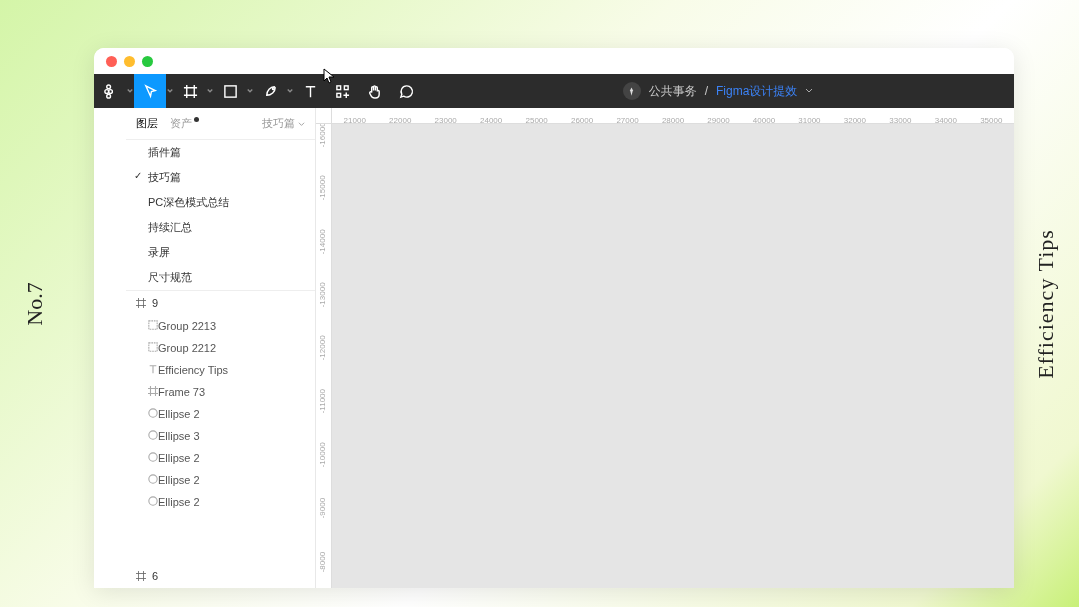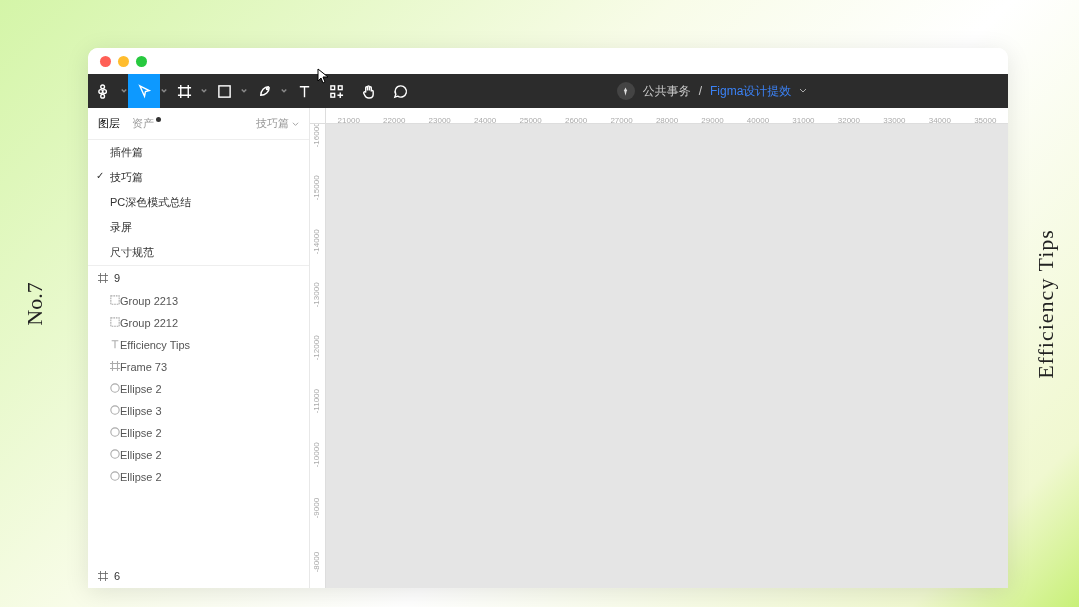--- a/index.html
+++ b/index.html
@@ -1,34 +1,34 @@
 <!DOCTYPE html>
 <html><head>
 <meta charset="utf-8">
 <style>
 * { margin:0; padding:0; box-sizing:border-box; }
 body { width:1079px; height:607px; background:linear-gradient(135deg,#d4f5a8 0%,#f8fce8 40%,#fff 60%,#f0f8d0 90%,#c8f078 100%); font-family:-apple-system,BlinkMacSystemFont,"Segoe UI",Arial,sans-serif; position:relative; overflow:hidden; }
 .side-right { position:absolute; right:20px; top:50%; transform:translateY(-50%) rotate(180deg); writing-mode:vertical-rl; font-family:Georgia,serif; font-size:22px; color:#222; letter-spacing:1px; }
 .side-left { position:absolute; left:22px; top:50%; transform:translateY(-50%) rotate(180deg); writing-mode:vertical-rl; font-family:Georgia,serif; font-size:22px; color:#222; }
-.window { position:absolute; left:88px; top:48px; width:920px; height:540px; background:#fff; border-radius:10px 10px 0 0; box-shadow:0 4px 24px rgba(0,0,0,.1); overflow:hidden; display:flex; flex-direction:column;justify-content:center; }
+.window { position:absolute; left:94px; top:48px; width:920px; height:540px; background:#fff; border-radius:10px 10px 0 0; box-shadow:0 4px 24px rgba(0,0,0,.1); overflow:hidden; display:flex; flex-direction:column;justify-content:center; }
 .titlebar { height:26px; background:#fff; display:flex; align-items:center; padding:0 12px; gap:7px; }
 .dot { width:11px; height:11px; border-radius:50%; }
 .dot.r{background:#ff5f56}.dot.y{background:#ffbd2e}.dot.g{background:#27c93f}
 .toolbar { height:34px; background:#2c2c2c; display:flex; align-items:center; color:#fff; }
 .tool { width:32px; height:34px; display:flex; align-items:center; justify-content:center; cursor:pointer; position:relative; }
 .tool.active{background:#0d99ff}
 .tool svg{width:15px;height:15px;fill:none;stroke:#fff;stroke-width:1.5}
 .chev{width:8px;height:34px;display:flex;align-items:center;justify-content:center}
 .chev svg{width:6px;height:6px;stroke:#888;stroke-width:2;fill:none}
 .tb-center{flex:1;display:flex;align-items:center;justify-content:center;gap:8px;font-size:12px;color:#ccc}
 .tb-center .proj{color:#3b82f6}
 .avatar-ico{width:18px;height:18px;border-radius:50%;background:#444;display:flex;align-items:center;justify-content:center}
 .avatar-ico svg{width:11px;height:11px;fill:#ddd;stroke:none}
 .body { flex:1; display:flex; overflow:hidden; }
-.sidebar { width:222px; background:#fff; border-right:1px solid #e8e8e8; display:flex; flex-direction:column; font-size:11px; color:#333; }
+.sidebar { width:222px; background:#fff; border-right:1px solid #e8e8e8; display:flex; flex-direction:column; font-size:11px; color:#333;padding-left:32px; }
 .tabs { display:flex; align-items:center; padding:6px 10px; border-bottom:1px solid #eee; }
 .tab{margin-right:12px;cursor:pointer;color:#999;padding:2px 0}
 .tab.active{color:#000;font-weight:500}
 .asset-dot{width:5px;height:5px;background:#333;border-radius:50%;display:inline-block;margin-left:2px;vertical-align:super}
 .tabs-right{margin-left:auto;color:#999;cursor:pointer}
 .pages-hd{display:flex;align-items:center;padding:8px 10px 6px;font-size:11px}
 .pages-hd .plus{margin-left:auto;font-size:16px;color:#666;cursor:pointer;line-height:1}
 .page{padding:5px 10px 5px 22px;cursor:pointer;position:relative;font-size:11px;color:#333}
 .page.sel::before{content:"✓";position:absolute;left:8px;font-size:10px}
 .pages { border-bottom:1px solid #eee;}
@@ -159,20 +159,21 @@
         <span class="tab"><span>资产</span><span class="asset-dot"></span></span>
         <span class="tabs-right"><span>技巧篇</span> <svg width="7" height="7" viewBox="0 0 8 8" style="vertical-align:middle">
               <path d="M1 2l3 3 3-3" stroke="#999" fill="none"></path>
             </svg></span>
       </div>
       <div class="pages">
         <div id="pages-list">
             <div class="page">插件篇</div>
             <div class="page sel">技巧篇</div>
             <div class="page">PC深色模式总结</div>
+            <div class="page">持续汇总</div>
             <div class="page">录屏</div>
             <div class="page">尺寸规范</div>
           </div>
       </div>
       <div class="frame-hd">
         <svg viewBox="0 0 12 12">
             <path d="M3 0v12M9 0v12M0 3h12M0 9h12"></path>
           </svg>
         <span>9</span>
       </div>

